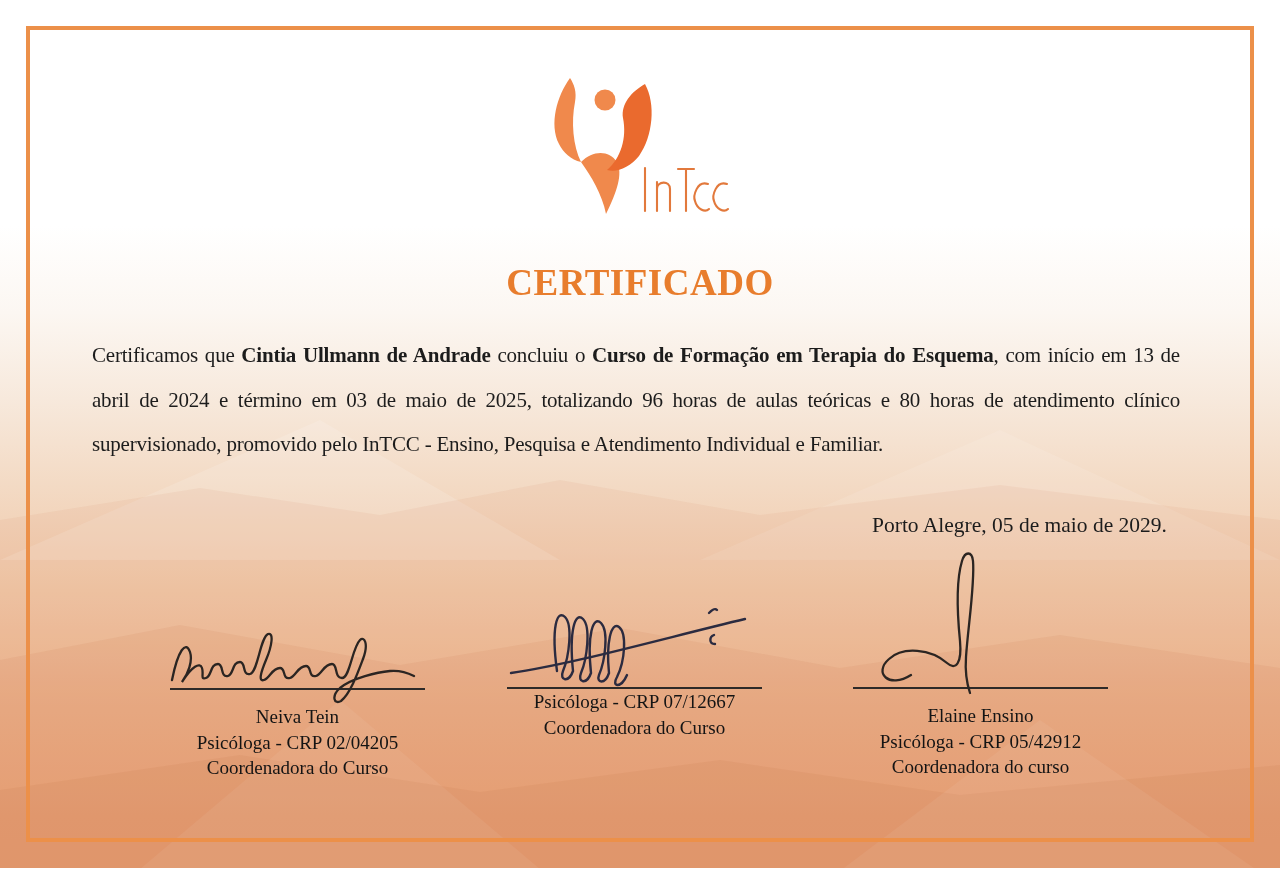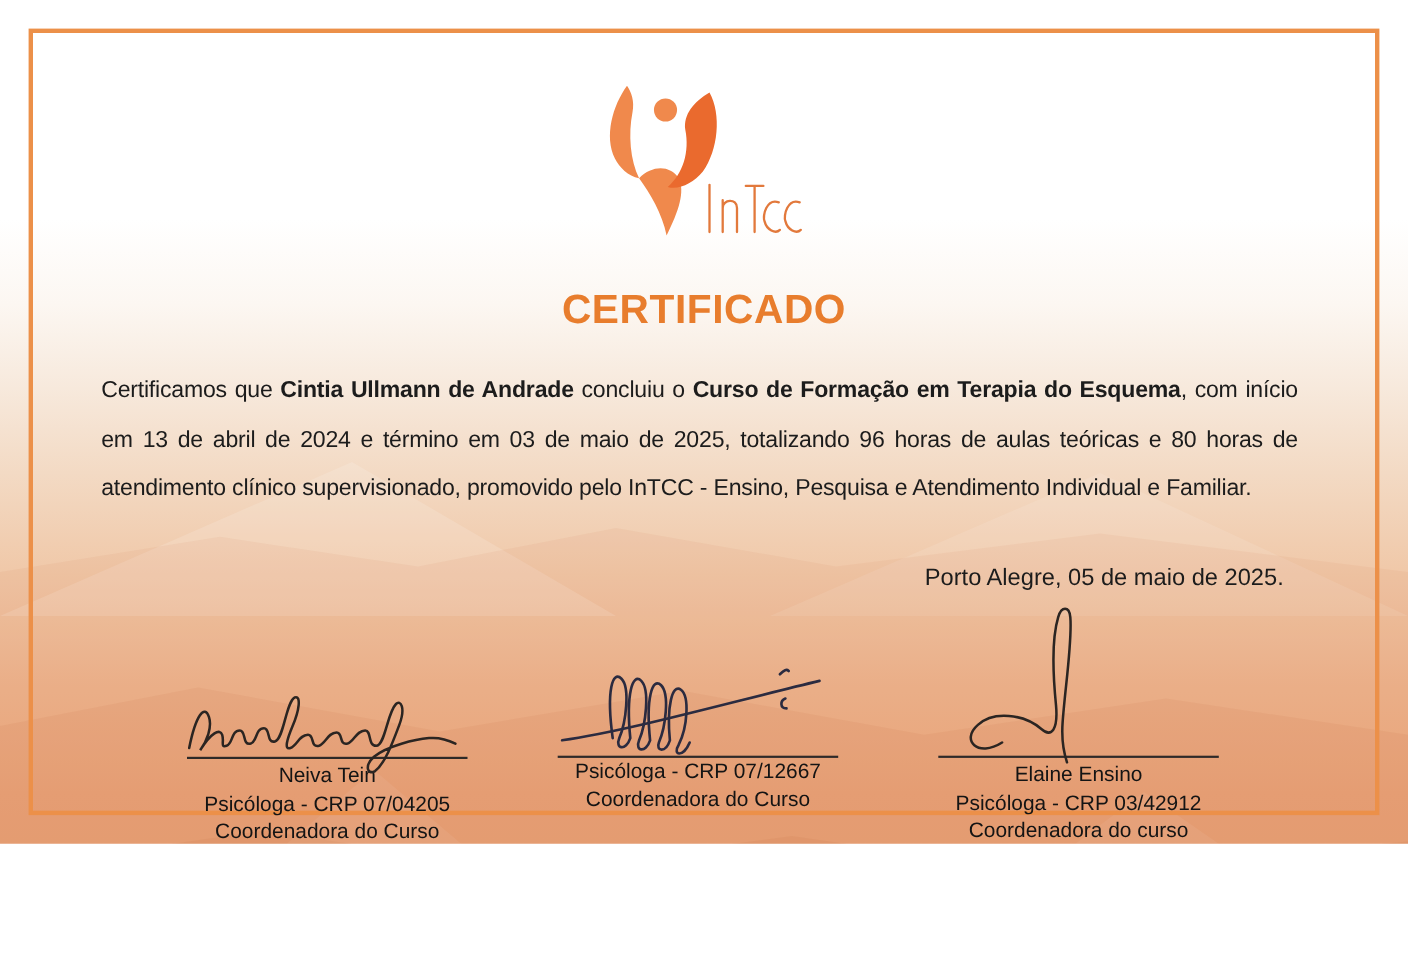--- a/index.html
+++ b/index.html
@@ -1,40 +1,40 @@
 <!DOCTYPE html>
 <html><head>
 <meta charset="utf-8">
 <style>
   html,body{margin:0;padding:0;}
   body{width:1280px;height:886px;overflow:hidden;
        font-family:"Liberation Sans",sans-serif;}
-  .page{position:relative;width:1280px;height:767px;
+  .page{position:relative;width:1280px;height:868px;
         background:linear-gradient(180deg,
           #ffffff 0%, #ffffff 26%, #fcf7f2 36%, #f7e9dc 46%,
           #f3dac4 56%, #f0c8a8 68%, #edb38c 82%, #eca87d 94%, #eba67b 100%);
-        overflow:hidden;}
+        overflow:hidden;font-family:Liberation Serif, serif;}
   .bg-poly{position:absolute;left:0;top:0;z-index:0;}
   .frame{position:absolute;left:26px;top:26px;right:26px;bottom:26px;
          border:4px solid #ec9049;z-index:1;}
   .logo{position:absolute;left:545px;top:74px;width:190px;height:145px;z-index:2;}
   .title{position:absolute;left:0;top:261px;width:100%;text-align:center;
          font-size:37px;font-weight:bold;color:#e87d2d;letter-spacing:.5px;z-index:2;}
   .body-text{position:absolute;left:92px;width:1088px;top:333px;
              font-size:21px;line-height:44.5px;letter-spacing:-0.2px;
              color:#1c1c1c;text-align:justify;z-index:2;}
   .body-text .b{font-weight:bold;}
   .dateline{position:absolute;right:113px;top:513px;font-size:21.5px;
             color:#1c1c1c;z-index:2;}
   .sig{position:absolute;width:255px;text-align:center;z-index:2;}
   .sig-1{left:170px;top:688px;}
   .sig-2{left:507px;top:687px;}
   .sig-3{left:853px;top:687px;}
   .sig-line{border-top:2px solid #2e2a28;width:100%;height:0;}
-  .sig-name{margin-top:3px;font-size:19px;color:#141414;line-height:25.5px;}
+  .sig-name{margin-top:14px;font-size:19px;color:#141414;line-height:25.5px;}
   .sig-cred,.sig-role{font-size:19px;color:#141414;line-height:25.5px;}
   .scrawl{position:absolute;pointer-events:none;}
   .scrawl-1{left:-6px;top:-72px;}
   .scrawl-2{left:-10px;top:-100px;}
   .scrawl-3{left:0;top:-140px;}
 </style>
 </head>
 <body>
 
 <div class="page">
@@ -69,29 +69,29 @@
       <path d="M133 95 L149 95 M141 95 L141 137"></path>
       <path d="M163 110 C 152 106 148 122 150 127 C 152 135 160 139 164 135"></path>
       <path d="M182 110 C 171 106 167 122 169 127 C 171 135 179 139 183 135"></path>
     </g>
   </svg>
 
   <div class="title">CERTIFICADO</div>
 
   <div class="body-text"><span>Certificamos que </span><span class="b">Cintia Ullmann de Andrade</span><span> concluiu o </span><span class="b">Curso de Formação em Terapia do Esquema</span><span>, com início em 13 de abril de 2024 e término em 03 de maio de 2025, totalizando 96 horas de aulas teóricas e 80 horas de atendimento clínico supervisionado, promovido pelo InTCC - Ensino, Pesquisa e Atendimento Individual e Familiar.</span></div>
 
-  <div class="dateline">Porto Alegre, 05 de maio de 2025.</div>
+  <div class="dateline">Porto Alegre, 05 de maio de 2029.</div>
 
   <div class="sig sig-1">
     <svg class="scrawl scrawl-1" width="260" height="92" viewBox="0 0 260 92">
       <path d="M8 64 C 14 34 22 24 26 36 C 29 45 24 58 18 66 C 28 50 36 46 38 52 C 40 58 36 64 42 62 C 48 60 46 48 54 48 C 60 48 56 62 64 60 C 70 58 68 46 76 46 C 82 46 78 60 86 58 C 94 56 96 22 104 18 C 110 16 108 30 102 44 C 97 56 94 66 100 64 C 106 62 108 52 116 52 C 122 52 118 64 126 62 C 132 60 134 50 142 50 C 148 50 144 62 152 60 C 158 58 160 48 168 48 C 174 48 170 62 178 62 C 186 62 188 32 196 24 C 200 20 205 27 199 43 C 193 59 186 78 177 85 C 170 89 167 80 176 72 C 188 62 214 56 226 55 C 236 54 244 57 250 60" fill="none" stroke="#2b2522" stroke-width="2.3" stroke-linecap="round"></path>
     </svg>
     <div class="sig-line"></div>
     <div class="sig-name">Neiva Tein</div>
-    <div class="sig-cred">Psicóloga - CRP 07/04205</div>
+    <div class="sig-cred">Psicóloga - CRP 02/04205</div>
     <div class="sig-role">Coordenadora do Curso</div>
   </div>
 
   <div class="sig sig-2">
     <svg class="scrawl scrawl-2" width="270" height="112" viewBox="0 0 270 112">
       <g fill="none" stroke="#2b2b40" stroke-width="2.4" stroke-linecap="round">
         <path d="M60 84 C 54 40 60 22 68 30 C 76 38 72 70 66 84 C 62 94 72 96 76 84 C 72 44 78 24 86 32 C 94 40 90 72 84 86 C 80 96 90 98 94 86 C 90 48 96 28 104 36 C 112 44 108 74 102 88 C 99 96 108 98 112 86 C 109 56 114 34 122 40 C 130 46 128 74 120 90 C 114 100 124 102 130 88"></path>
         <path d="M14 86 C 72 78 172 50 248 32"></path>
         <path d="M212 26 C 216 22 218 21 220 23"></path>
         <path d="M217 48 C 212 50 212 57 218 57"></path>
@@ -101,17 +101,17 @@
     <div class="sig-cred">Psicóloga - CRP 07/12667</div>
     <div class="sig-role">Coordenadora do Curso</div>
   </div>
 
   <div class="sig sig-3">
     <svg class="scrawl scrawl-3" width="260" height="162" viewBox="0 0 260 162">
       <path d="M58 128 C 36 142 20 126 36 112 C 50 99 78 102 94 116 C 103 124 109 116 107 94 C 104 64 103 34 109 14 C 112 4 119 4 120 14 C 122 36 115 80 113 110 C 112 124 113 134 117 146" fill="none" stroke="#2b2522" stroke-width="2.3" stroke-linecap="round"></path>
     </svg>
     <div class="sig-line"></div>
     <div class="sig-name">Elaine Ensino</div>
-    <div class="sig-cred">Psicóloga - CRP 03/42912</div>
+    <div class="sig-cred">Psicóloga - CRP 05/42912</div>
     <div class="sig-role">Coordenadora do curso</div>
   </div>
 
 </div>
 
 </body></html>

